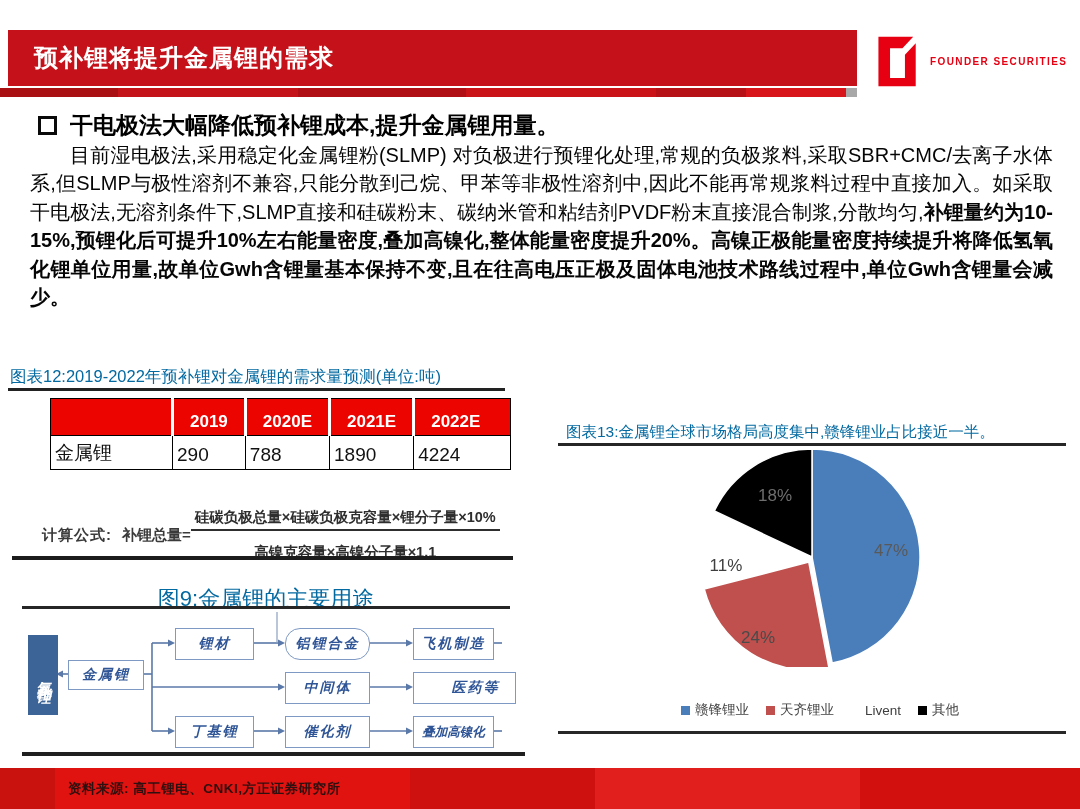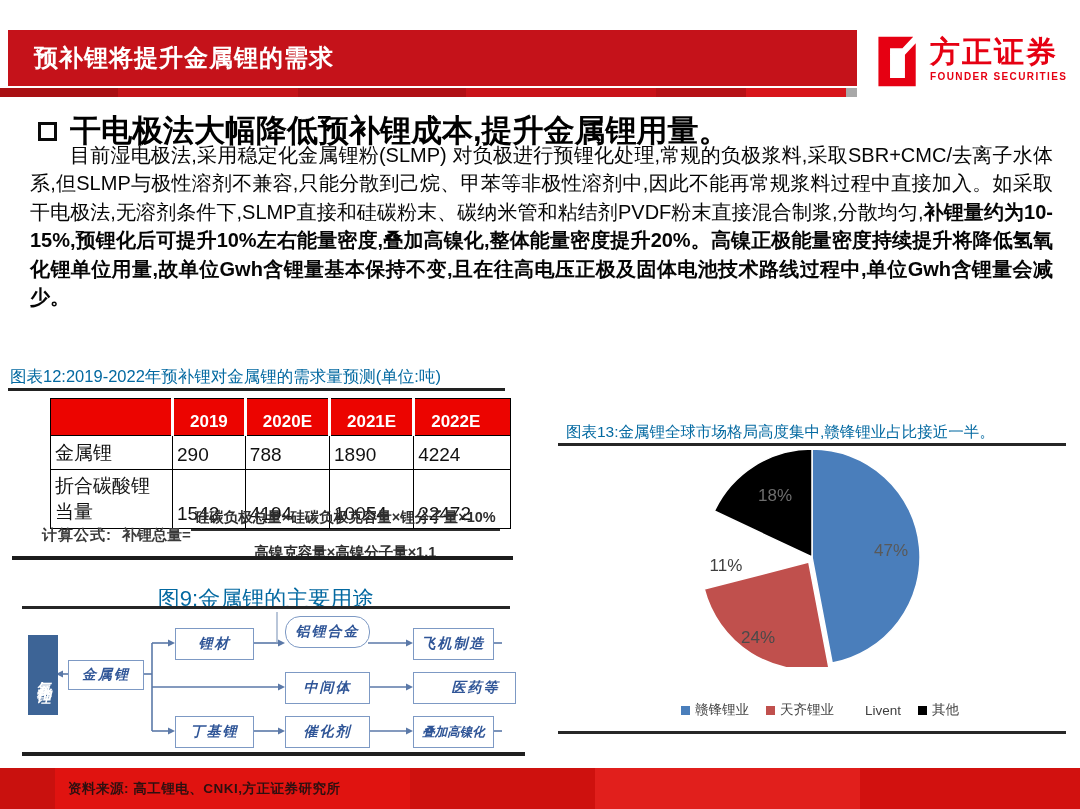--- a/index.html
+++ b/index.html
@@ -15,21 +15,21 @@
   }
   .header-title{color:#ffffff;font-size:24px;font-weight:bold;padding-left:26px;letter-spacing:1px;}
   .header-stripe{position:absolute;left:0;top:88px;height:9px;width:857px;display:flex;}
   .seg{height:100%;}
   .logo{position:absolute;left:868px;top:26px;width:206px;height:66px;display:flex;align-items:center;}
   .logo-mark{width:54px;height:58px;margin-right:8px;}
   .logo-text{display:flex;flex-direction:column;line-height:1;}
   .logo-cn{color:#e60012;font-size:30px;font-weight:bold;letter-spacing:2px;}
   .logo-en{color:#e60012;font-size:10px;font-weight:bold;letter-spacing:1.4px;margin-top:5px;}
   
-  .main-heading{position:absolute;left:30px;top:110px;font-size:31px;font-weight:bold;display:flex;align-items:center;padding-left:8px;}
+  .main-heading{position:absolute;left:30px;top:110px;font-size:23px;font-weight:bold;display:flex;align-items:center;padding-left:8px;}
   .sq-bullet{display:inline-block;width:13px;height:13px;border:3.5px solid #0a0a0a;margin-right:13px;}
   .body-para{
     position:absolute;left:30px;top:141px;width:1023px;
     font-size:20px;line-height:28.4px;text-align:justify;text-indent:2em;color:#050505;
   }
   .body-para .b{font-weight:bold;}
   
   .fig-title{position:absolute;font-weight:normal;color:#0369a1;}
   .rule{position:absolute;background:#222;}
   
@@ -83,21 +83,20 @@
 
 <div class="header-bar">
   <span class="header-title">预补锂将提升金属锂的需求</span>
 </div>
 
 <div class="logo">
   <svg class="logo-mark" viewBox="0 0 64 70">
     <path fill="#e60012" d="M12,8 L54,8 L41,22 L26,22 L26,58 L44,58 L44,30 L57,16 L57,68 L12,68 Z"></path>
   </svg>
   <div class="logo-text">
-    <span class="logo-cn">方正证券</span>
     <span class="logo-en">FOUNDER SECURITIES</span>
   </div>
 </div>
 
 <div class="header-stripe">
   <div class="seg" style="width:118px;background:#a91013;"></div>
   <div class="seg" style="width:180px;background:#c41419;"></div>
   <div class="seg" style="width:168px;background:#b01015;"></div>
   <div class="seg" style="width:190px;background:#c91319;"></div>
   <div class="seg" style="width:90px;background:#b61116;"></div>
@@ -130,27 +129,20 @@
     <th>2020E</th>
     <th>2021E</th>
     <th>2022E</th>
   </tr>
   <tr>
     <td>金属锂</td>
     <td>290</td>
     <td>788</td>
     <td>1890</td>
     <td>4224</td>
-  </tr>
-  <tr>
-    <td>折合碳酸锂当量</td>
-    <td>1542</td>
-    <td>4194</td>
-    <td>10054</td>
-    <td>22472</td>
   </tr>
 </tbody>
   </table>
 
 <div class="formula">
   <span class="pre">计算公式:</span>
   <span class="lhs">补锂总量=</span>
   <span class="frac">
     <span class="num">硅碳负极总量×硅碳负极克容量×锂分子量×10%</span>
     <span class="den">高镍克容量×高镍分子量×1.1</span>
@@ -189,21 +181,21 @@
       <polygon points="265,31 258,27.5 258,34.5"></polygon>
       <polygon points="393,31 386,27.5 386,34.5"></polygon>
       <polygon points="393,75 386,71.5 386,78.5"></polygon>
       <polygon points="265,119 258,115.5 258,122.5"></polygon>
       <polygon points="393,119 386,115.5 386,122.5"></polygon>
     </g>
   </svg>
   <div class="fbox solid" style="left:8px;top:23px;width:28px;height:78px;">氯化锂</div>
   <div class="fbox" style="left:48px;top:48px;width:74px;height:28px;">金属锂</div>
   <div class="fbox" style="left:155px;top:16px;width:77px;height:30px;">锂材</div>
-  <div class="fbox" style="left:265px;top:4px;width:83px;height:30px;border-radius:15px;">铝锂合金</div>
+  <div class="fbox" style="left:265px;top:16px;width:83px;height:30px;border-radius:15px;">铝锂合金</div>
   <div class="fbox" style="left:393px;top:16px;width:79px;height:30px;">飞机制造</div>
   <div class="fbox" style="left:265px;top:60px;width:83px;height:30px;text-align:right;">中间体</div>
   <div class="fbox" style="left:393px;top:60px;width:79px;height:30px;padding-left:22px;">医药等</div>
   <div class="fbox" style="left:155px;top:104px;width:77px;height:30px;">丁基锂</div>
   <div class="fbox" style="left:265px;top:104px;width:83px;height:30px;">催化剂</div>
   <div class="fbox" style="left:393px;top:104px;width:79px;height:30px;font-size:12.5px;letter-spacing:0;">叠加高镍化</div>
 </div>
 
 <div class="rule" style="left:22px;top:752px;width:503px;height:3.5px;background:#1f1f1f;"></div>
 

